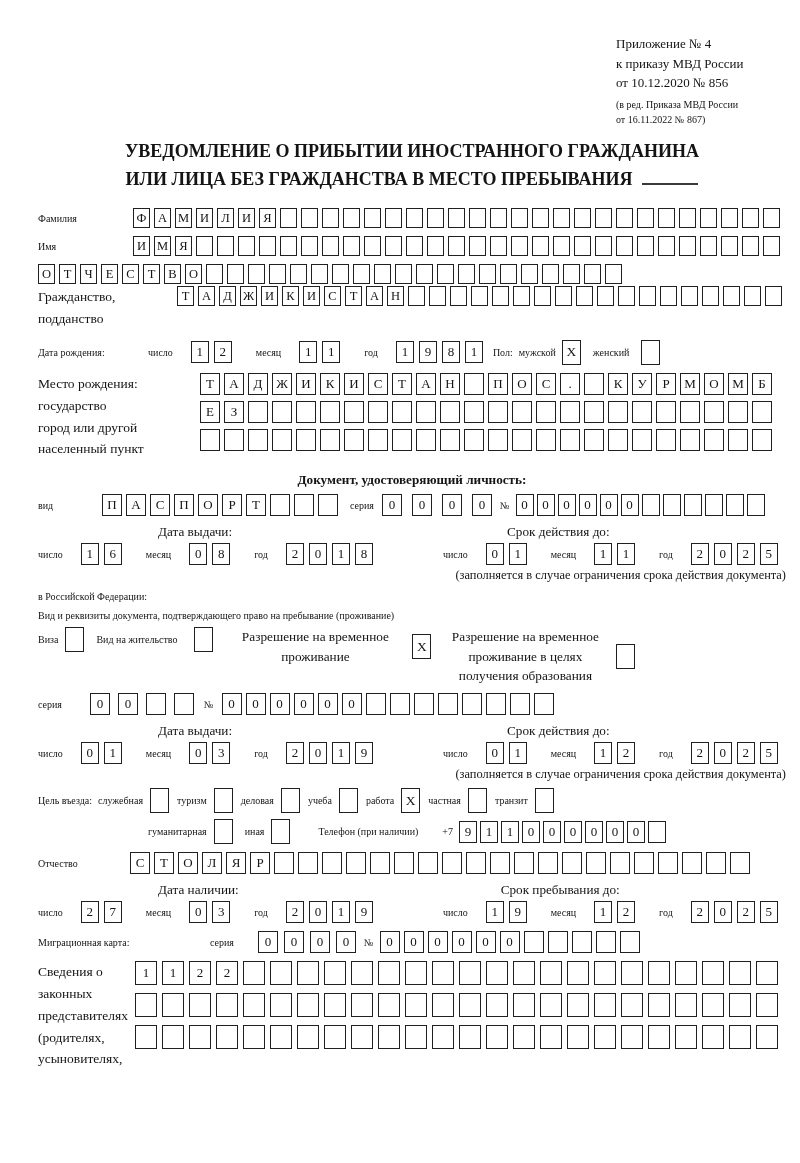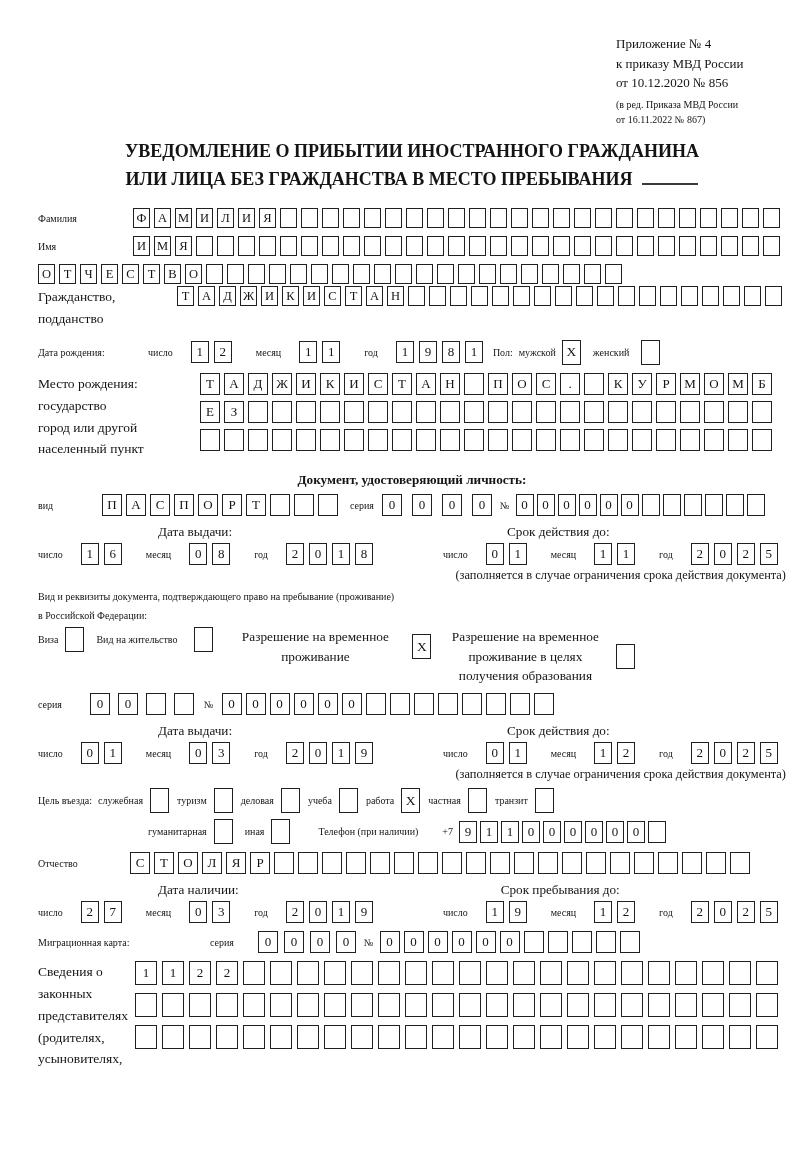--- a/index.html
+++ b/index.html
@@ -397,22 +397,22 @@
       <span class="cells cw18 g5">
           <span class="cell">2</span>
           <span class="cell">0</span>
           <span class="cell">2</span>
           <span class="cell">5</span>
         </span>
     </span>
   </div>
   <div class="note-r">(заполняется в случае ограничения срока действия документа)</div>
 
+  <div class="lbl mt8">в Российской Федерации:</div>
   <div class="lbl mt8">Вид и реквизиты документа, подтверждающего право на пребывание (проживание)</div>
-  <div class="lbl mt8">в Российской Федерации:</div>
 
   <div class="row-top mt6">
     <span class="opt">
       <span class="lbl">Виза</span>
       <span class="box"></span>
     </span>
     <span class="opt ml12">
       <span class="lbl">Вид на жительство</span>
       <span class="box ml10"></span>
     </span>

